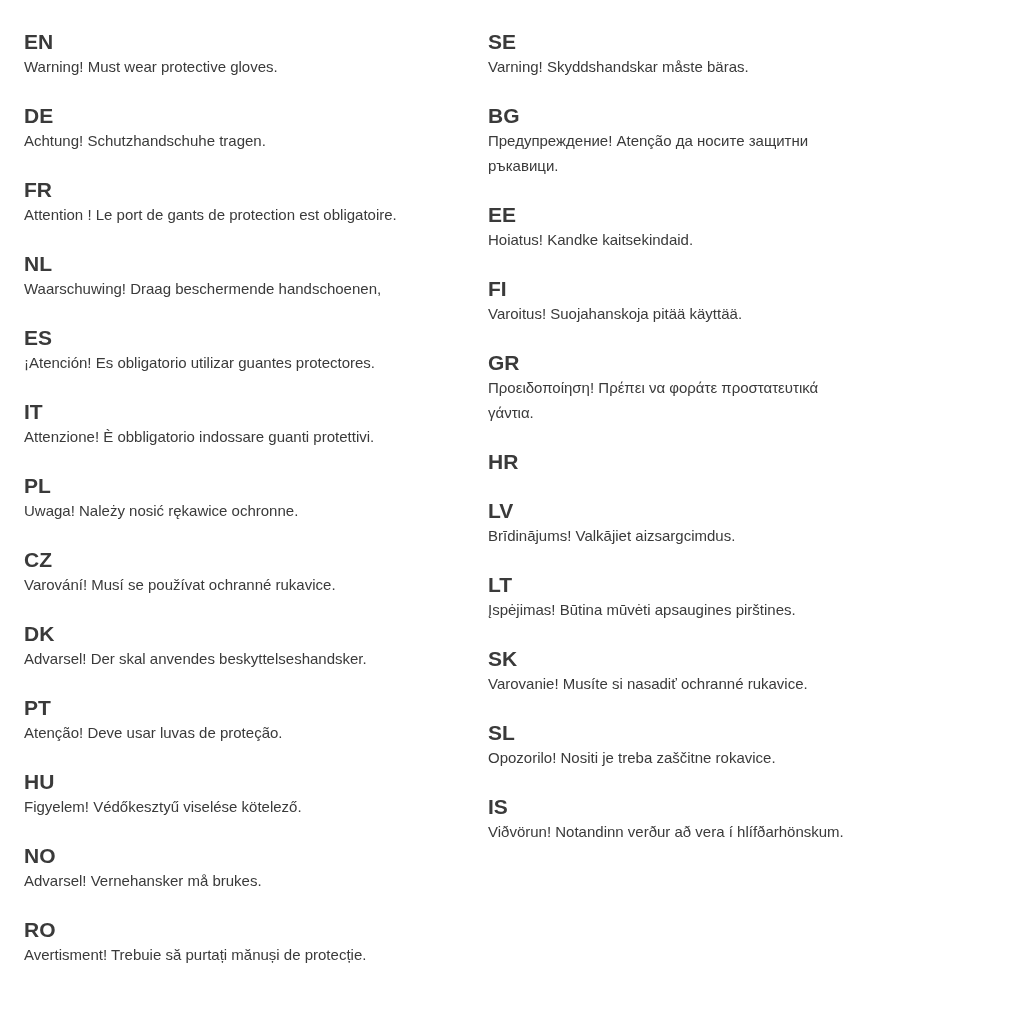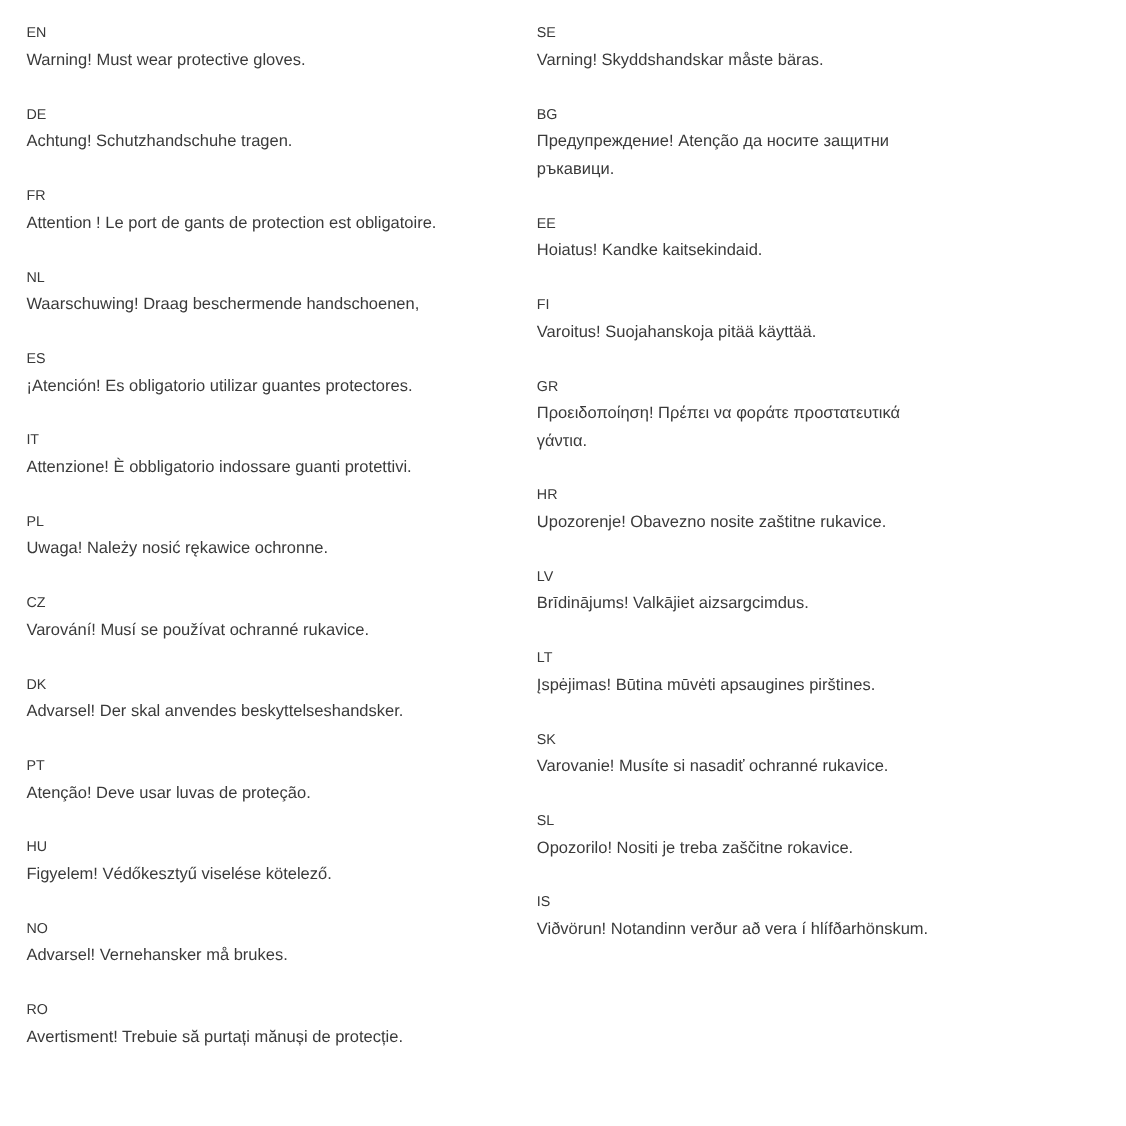--- a/index.html
+++ b/index.html
@@ -17,24 +17,25 @@
     overflow: hidden;
   }
   .col {
     position: absolute;
     top: 17px;
   }
   .col-left  { left: 24px;  width: 492px; }
   .col-right { left: 488px; width: 508px; }
   .entry { margin-bottom: 24px; }
   .code {
-    font-size: 13px;
+    font-size: 21px;
     line-height: 25px;
-    font-weight: normal;
+    font-weight: bold;
     white-space: pre;
+    margin-top: 12px;
   }
   .text {
     font-size: 15px;
     line-height: 25px;
     white-space: pre;
   }
 </style>
 </head>
 <body>
 
@@ -113,21 +114,20 @@
       <div class="code">FI</div>
       <div class="text">Varoitus! Suojahanskoja pitää käyttää.</div>
     </div>
     <div class="entry">
       <div class="code">GR</div>
       <div class="text">Προειδοποίηση! Πρέπει να φοράτε προστατευτικά
 γάντια.</div>
     </div>
     <div class="entry">
       <div class="code">HR</div>
-      <div class="text">Upozorenje! Obavezno nosite zaštitne rukavice.</div>
     </div>
     <div class="entry">
       <div class="code">LV</div>
       <div class="text">Brīdinājums! Valkājiet aizsargcimdus.</div>
     </div>
     <div class="entry">
       <div class="code">LT</div>
       <div class="text">Įspėjimas! Būtina mūvėti apsaugines pirštines.</div>
     </div>
     <div class="entry">

